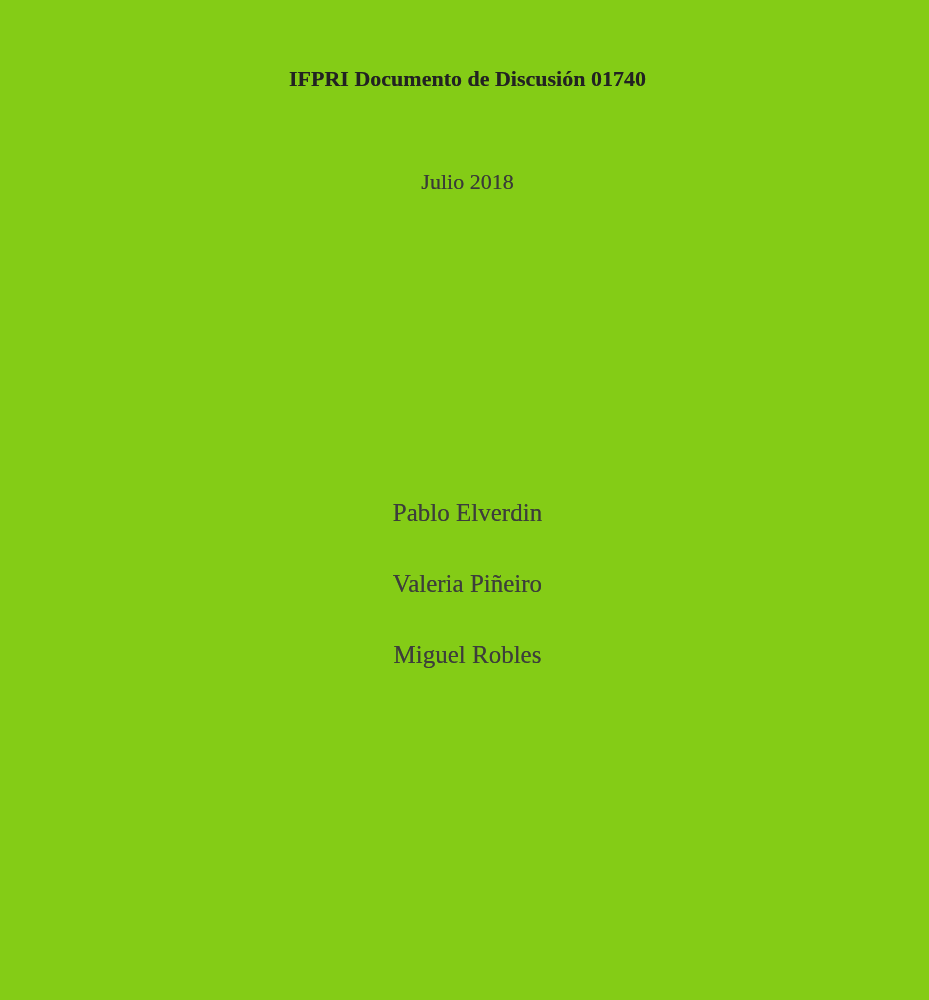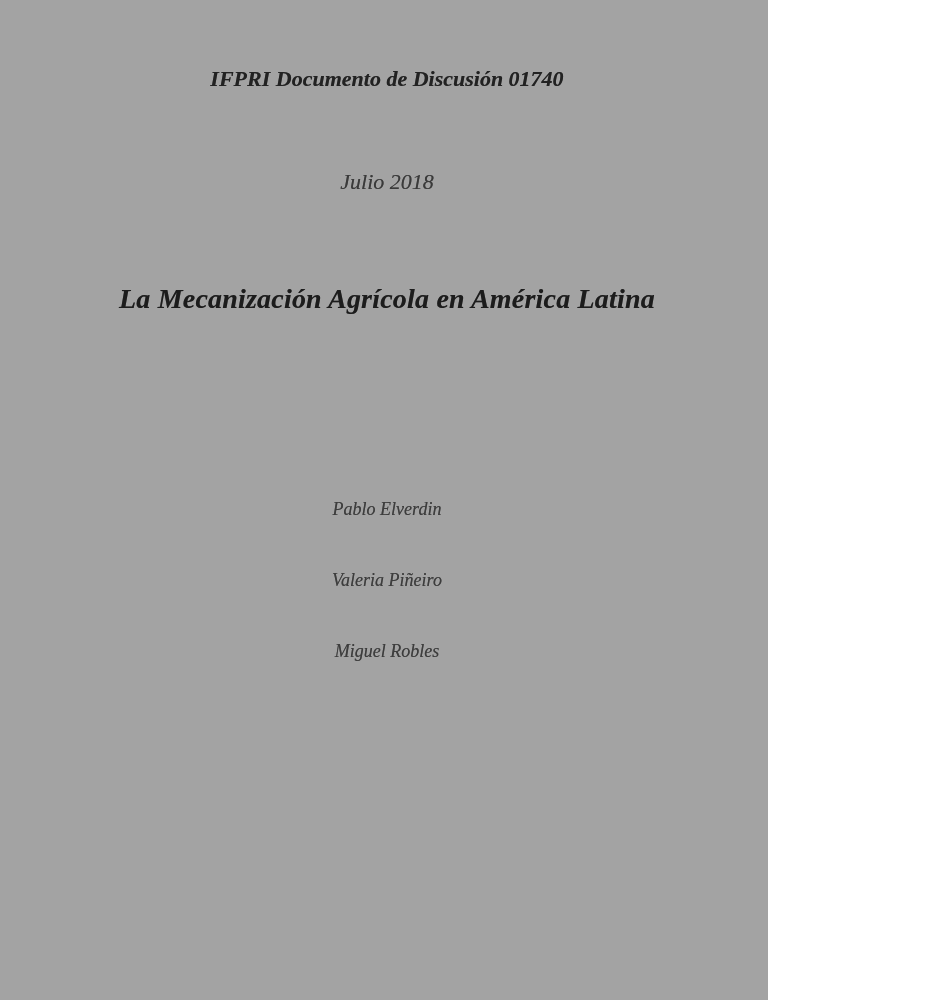--- a/index.html
+++ b/index.html
@@ -7,24 +7,23 @@
     padding: 0;
   }
   body {
     width: 929px;
     height: 1000px;
     overflow: hidden;
     font-family: "Liberation Serif", "DejaVu Serif", serif;
   }
   .page {
     position: relative;
-    width: 768px;
+    width: 929px;
     height: 1000px;
-    background: #a3a3a3;
-    font-style: italic;
+    background: #84cc16;
   }
   .line {
     position: absolute;
     left: 6px;            
     right: 0;
     text-align: center;
     white-space: nowrap;
     
     text-shadow: 0 0 0.6px rgba(40,40,40,0.55);
   }
@@ -44,39 +43,38 @@
     top: 283px;
     font-size: 28px;
     font-weight: bold;
     color: #1c1c1c;
     letter-spacing: 0.2px;
   }
   .author-1 { top: 499px; }
   .author-2 { top: 570px; }
   .author-3 { top: 641px; }
   .author {
-    font-size: 18px;
+    font-size: 25px;
     color: #3d3d3d;
   }
   .division {
     top: 921px;
     font-size: 23px;
     color: #3d3d3d;
   }
 </style>
 </head>
 <body>
 
 <div class="page">
 
   <div class="line series">IFPRI Documento de Discusión 01740</div>
 
   <div class="line date">Julio 2018</div>
 
-  <div class="line title">La Mecanización Agrícola en América Latina</div>
 
   <div class="line author author-1">Pablo Elverdin</div>
 
   <div class="line author author-2">Valeria Piñeiro</div>
 
   <div class="line author author-3">Miguel Robles</div>
 
 
 </div>
 

